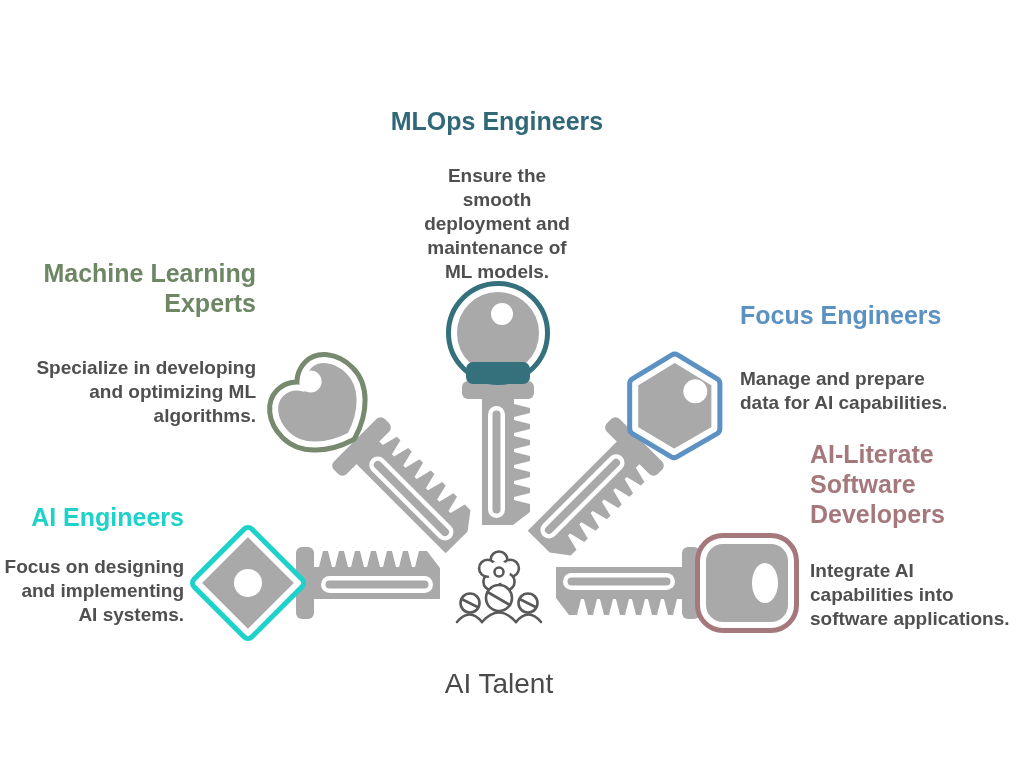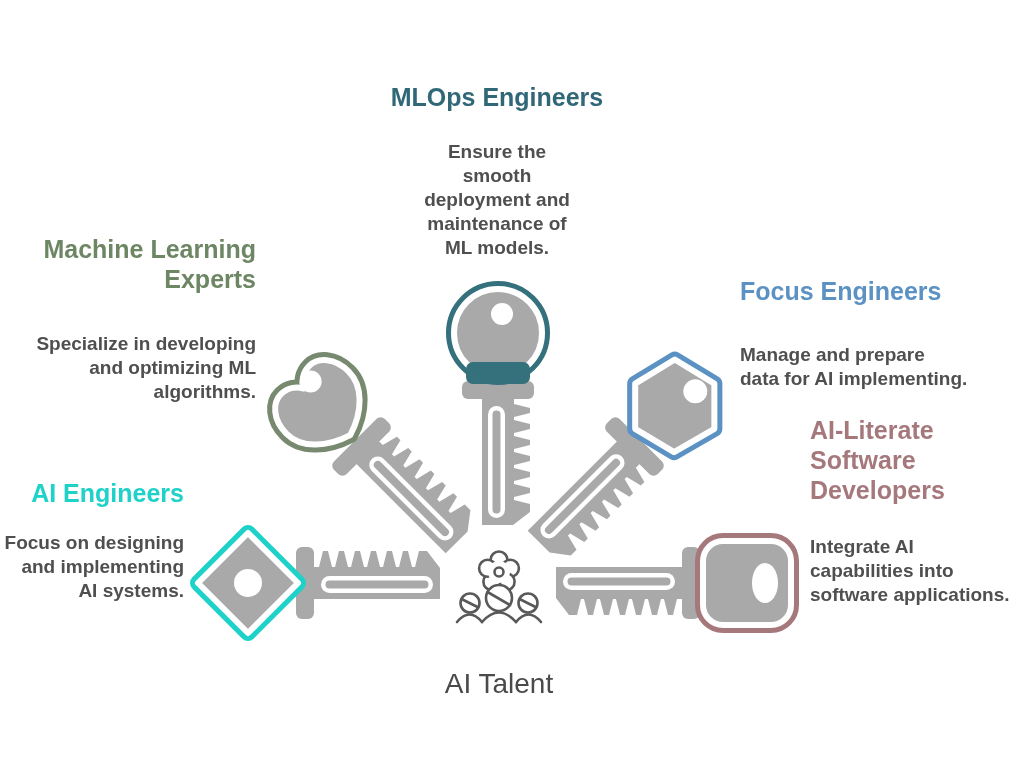--- a/index.html
+++ b/index.html
@@ -1,21 +1,21 @@
 <!DOCTYPE html>
 <html style="--gray: #a9a9a9; --body-text: #4f4f4f; --center-text: #4a4a4a; --icon-stroke: #595959;"><head>
 <meta charset="utf-8">
 <style>
   html,body{margin:0;padding:0;background:#fff;}
   .canvas{
     position:relative;width:1021px;height:765px;overflow:hidden;background:#fff;
     font-family:"Liberation Sans", sans-serif;
   }
   
-  .role{position:absolute;}
+  .role{position:absolute;margin-top:24px;}
   .role-title{
     margin:0;font-size:25px;font-weight:700;line-height:30px;
     color:var(--accent,#333);white-space:pre-line;
   }
   .role-desc{
     margin:0;font-size:19px;line-height:24px;color:var(--body-text,#4f4f4f);
     white-space:pre-line;
     font-weight:bold;
   }
   .r-mlops {left:347px;top:82px;width:300px;text-align:center;}
@@ -72,21 +72,21 @@
     <h2 class="role-title">Machine Learning
 Experts</h2>
     <p class="role-desc">Specialize in developing
 and optimizing ML
 algorithms.</p>
   </section>
 
   <section class="role r-data" style="--accent: #5b92c3;">
     <h2 class="role-title">Focus Engineers</h2>
     <p class="role-desc">Manage and prepare
-data for AI implementing.</p>
+data for AI capabilities.</p>
   </section>
 
   <section class="role r-aieng" style="--accent: #1fd2c9;">
     <h2 class="role-title">AI Engineers</h2>
     <p class="role-desc">Focus on designing
 and implementing
 AI systems.</p>
   </section>
 
   <section class="role r-ailit" style="--accent: #a5787c;">

